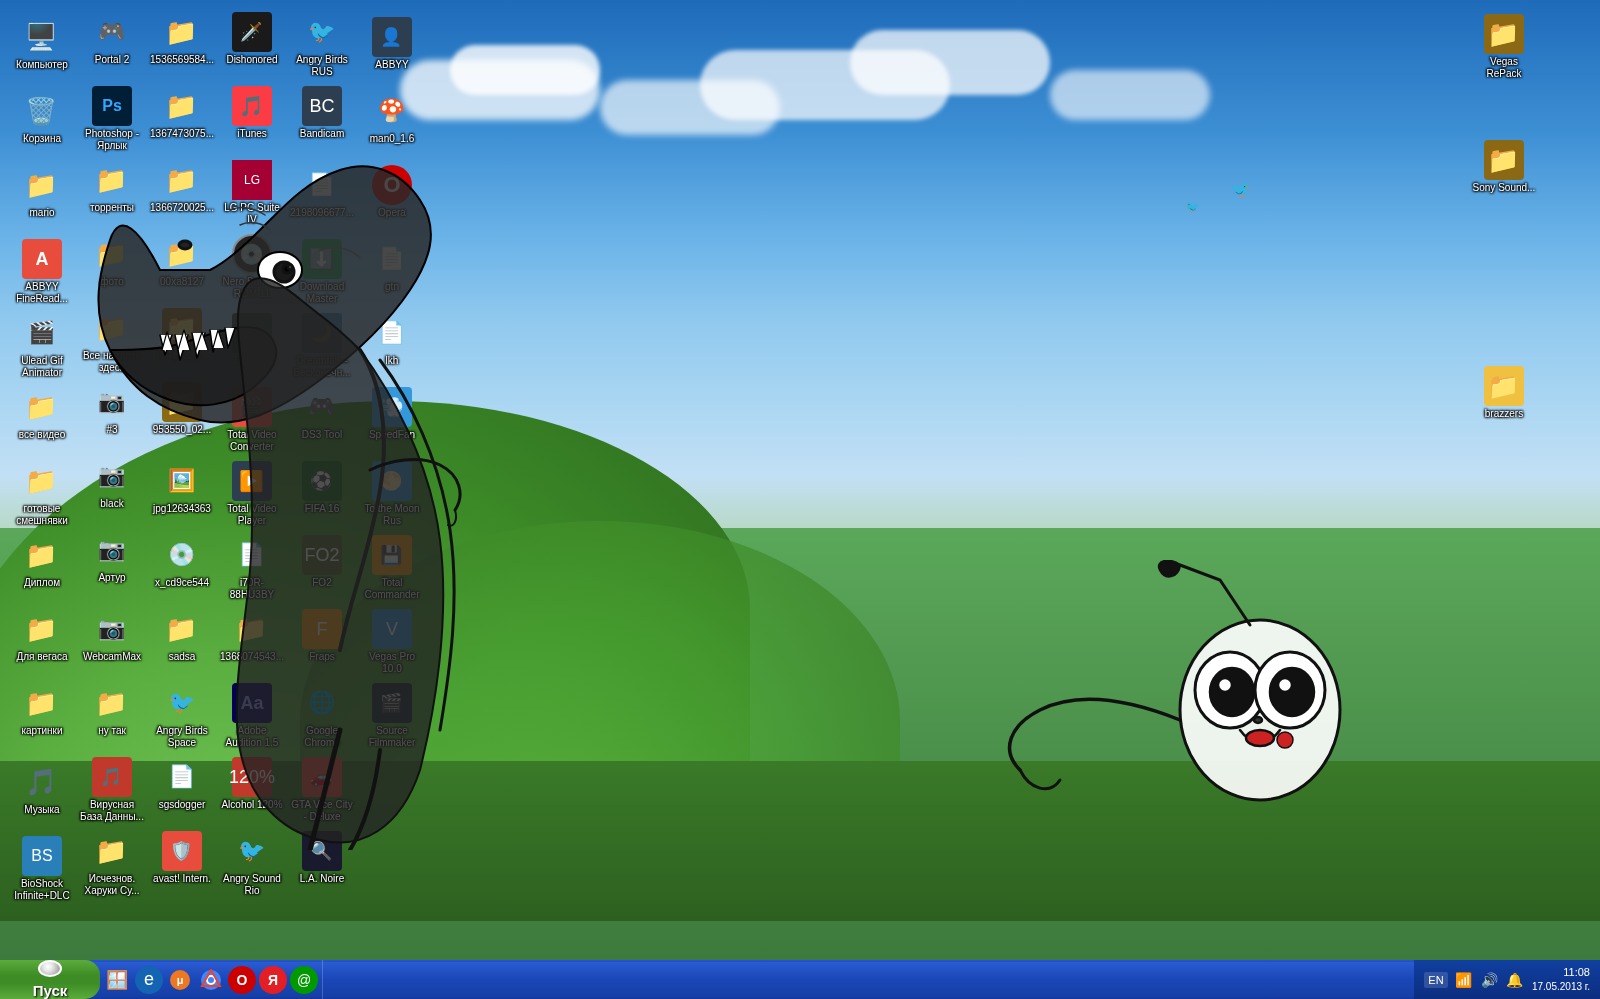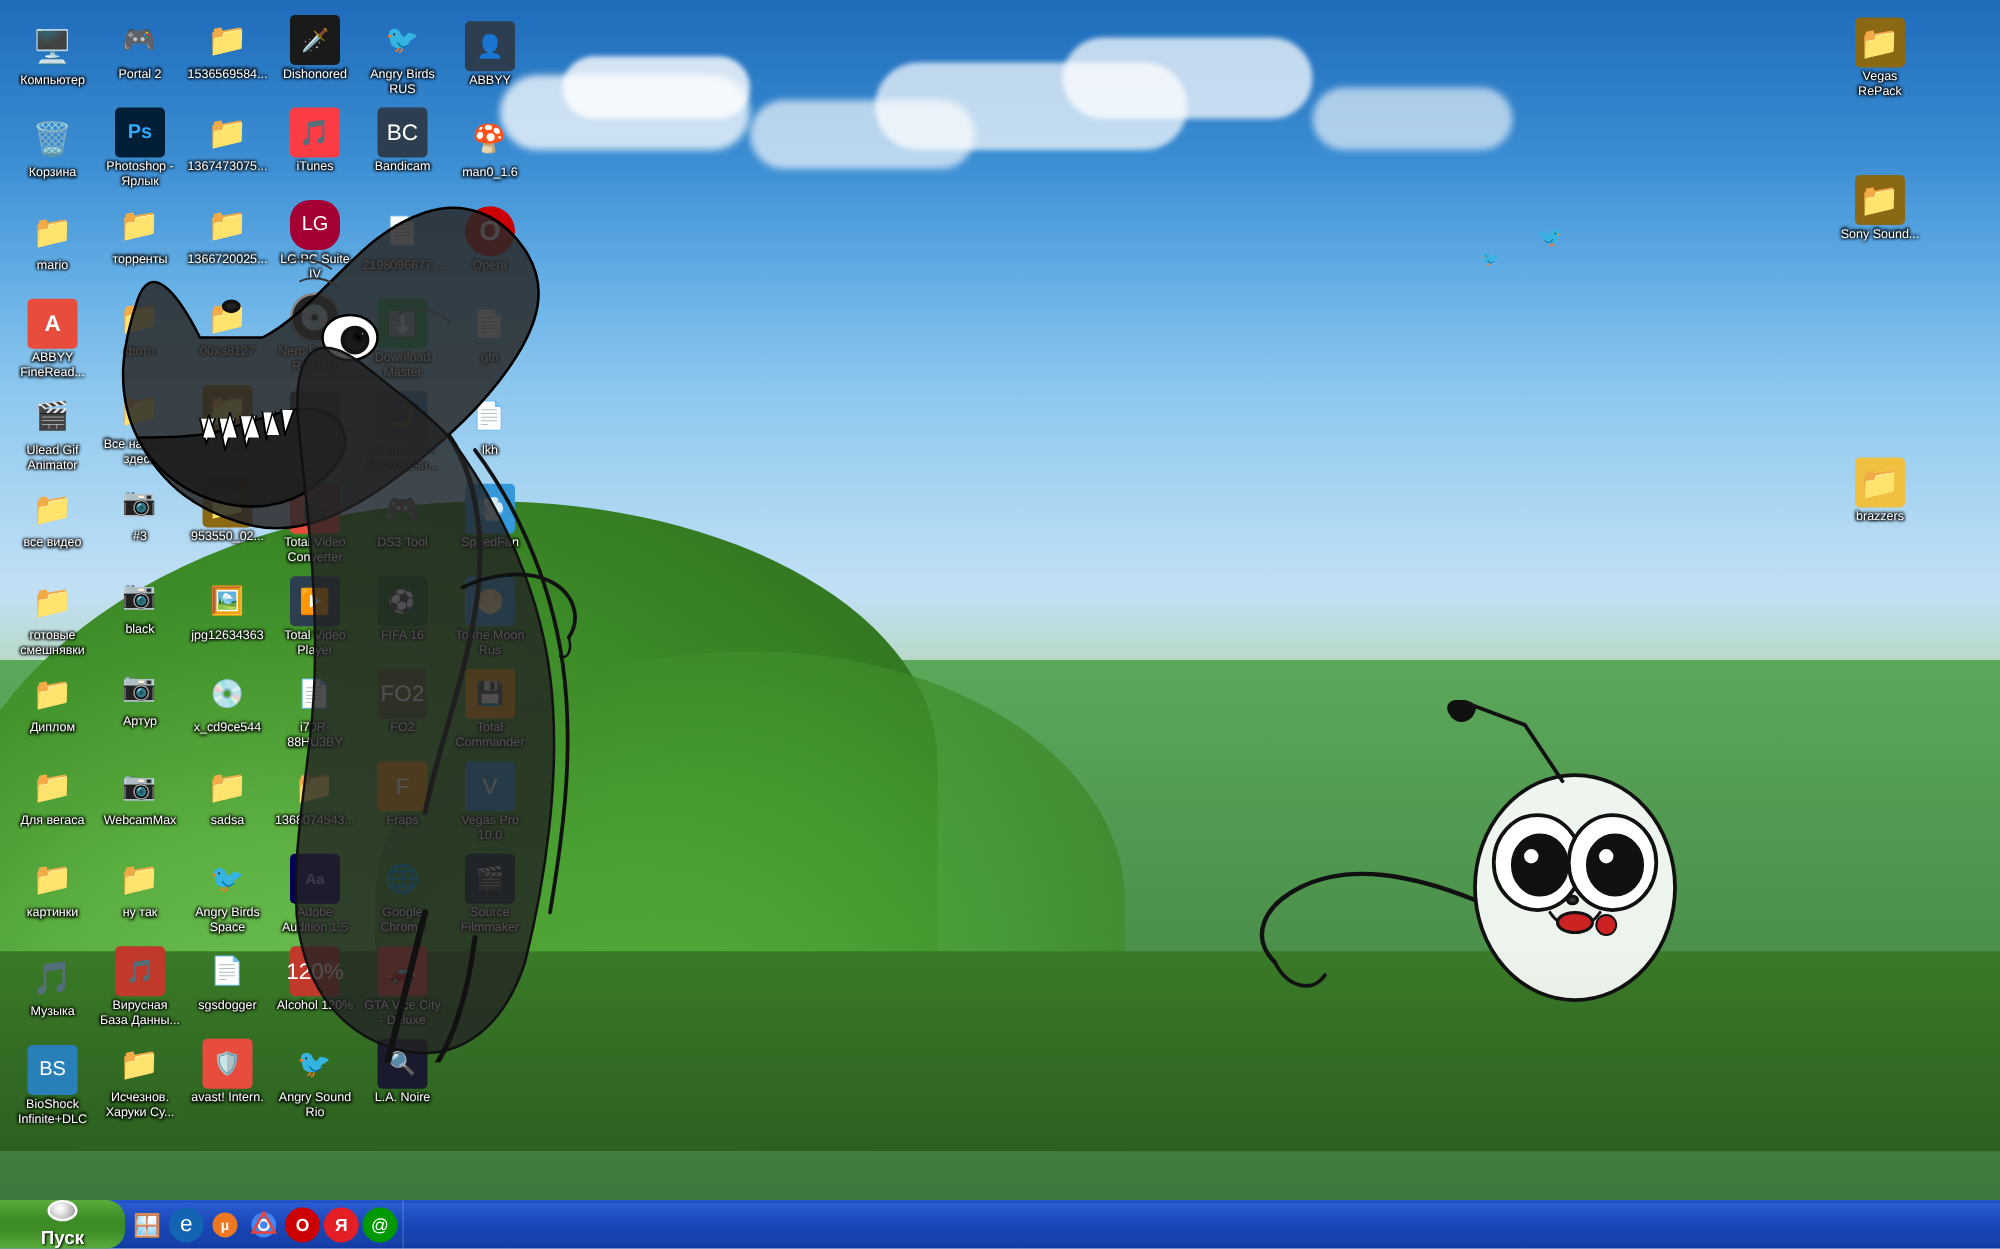--- a/index.html
+++ b/index.html
@@ -375,21 +375,21 @@
     </div>
     <div class="desktop-icon">
       <div class="icon-img" style="background:#1a1a1a;border-radius:4px;font-size:18px;">🗡️</div>
       <div class="icon-label">Dishonored</div>
     </div>
     <div class="desktop-icon">
       <div class="icon-img" style="background:#fc3c44;border-radius:4px;font-size:20px;">🎵</div>
       <div class="icon-label">iTunes</div>
     </div>
     <div class="desktop-icon">
-      <div class="icon-img" style="background:#a50034;border-radius:16px;font-size:16px;color:white;">LG</div>
+      <div class="icon-img" style="background:#a50034;border-radius:0;font-size:12px;color:white;">LG</div>
       <div class="icon-label">LG PC Suite IV</div>
     </div>
     <div class="desktop-icon">
       <div class="icon-img" style="background:#222;border-radius:50%;font-size:20px;border:2px solid #888;">💿</div>
       <div class="icon-label">Nero Burning ROM 11</div>
     </div>
 
     <div class="desktop-icon" style="margin-top:5px;">
       <div class="icon-img" style="background:#1b2838;border-radius:4px;font-size:20px;color:#c7d5e0;">🎮</div>
       <div class="icon-label">Steam</div>
@@ -404,21 +404,21 @@
     </div>
     <div class="desktop-icon">
       <div class="icon-img" style="font-size:22px;">📄</div>
       <div class="icon-label">i70R-88HU3BY</div>
     </div>
     <div class="desktop-icon">
       <div class="icon-img" style="font-size:26px;">📁</div>
       <div class="icon-label">1368074543...</div>
     </div>
     <div class="desktop-icon">
-      <div class="icon-img" style="background:#00005b;border-radius:4px;font-size:12px;color:#9999ff;font-weight:bold;">Aa</div>
+      <div class="icon-img" style="background:#00005b;border-radius:4px;font-size:18px;color:#9999ff;font-weight:bold;">Aa</div>
       <div class="icon-label">Adobe Audition 1.5</div>
     </div>
     <div class="desktop-icon">
       <div class="icon-img" style="background:#c0392b;border-radius:4px;font-size:18px;color:white;">120%</div>
       <div class="icon-label">Alcohol 120%</div>
     </div>
     <div class="desktop-icon">
       <div class="icon-img" style="font-size:22px;">🐦</div>
       <div class="icon-label">Angry Sound Rio</div>
     </div>
@@ -634,13 +634,23 @@
       </svg>
     </div>
     <div class="ql-icon" style="background:#cc0000;border-radius:50%;color:white;font-weight:bold;font-size:14px;">O</div>
     <div class="ql-icon" style="background:#e31e24;border-radius:50%;color:white;font-weight:bold;font-size:14px;">Я</div>
     <div class="ql-icon" style="background:#009900;border-radius:50%;color:white;font-size:14px;">@</div>
   </div>
 
   <div id="taskbar-apps">
   </div>
 
+  <div id="taskbar-tray">
+    <span class="tray-icon" style="font-size:11px;background:rgba(255,255,255,0.15);padding:2px 4px;border-radius:2px;">EN</span>
+    <span class="tray-icon">📶</span>
+    <span class="tray-icon">🔊</span>
+    <span class="tray-icon">🔔</span>
+    <div class="tray-time">
+      <div>11:08</div>
+      <div style="font-size:10px;">17.05.2013 г.</div>
+    </div>
+  </div>
 </div>
 
 </body></html>

